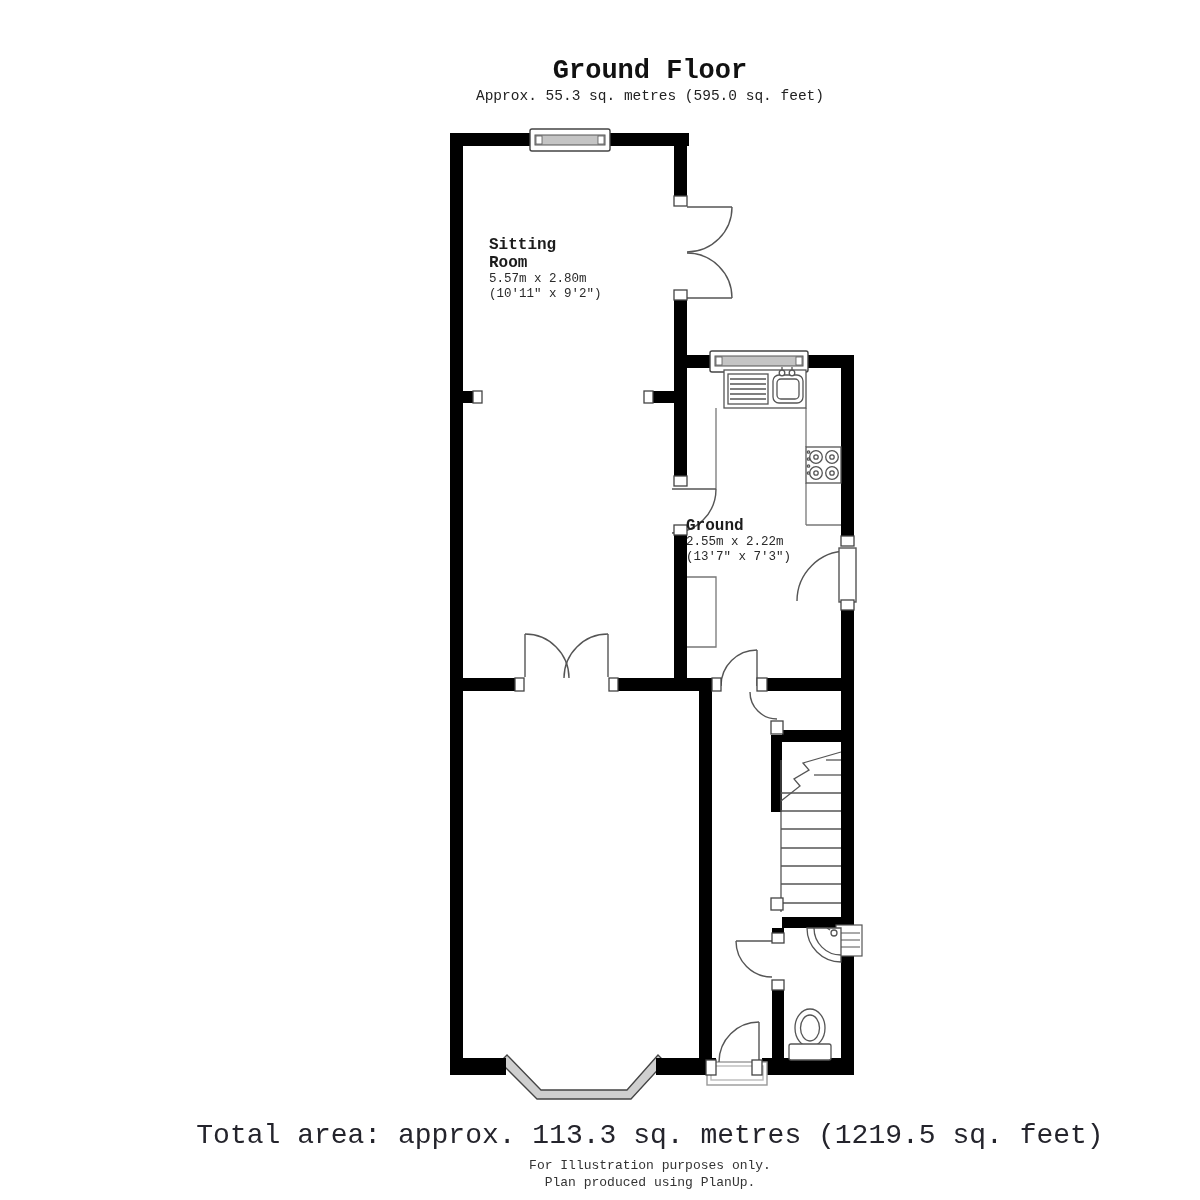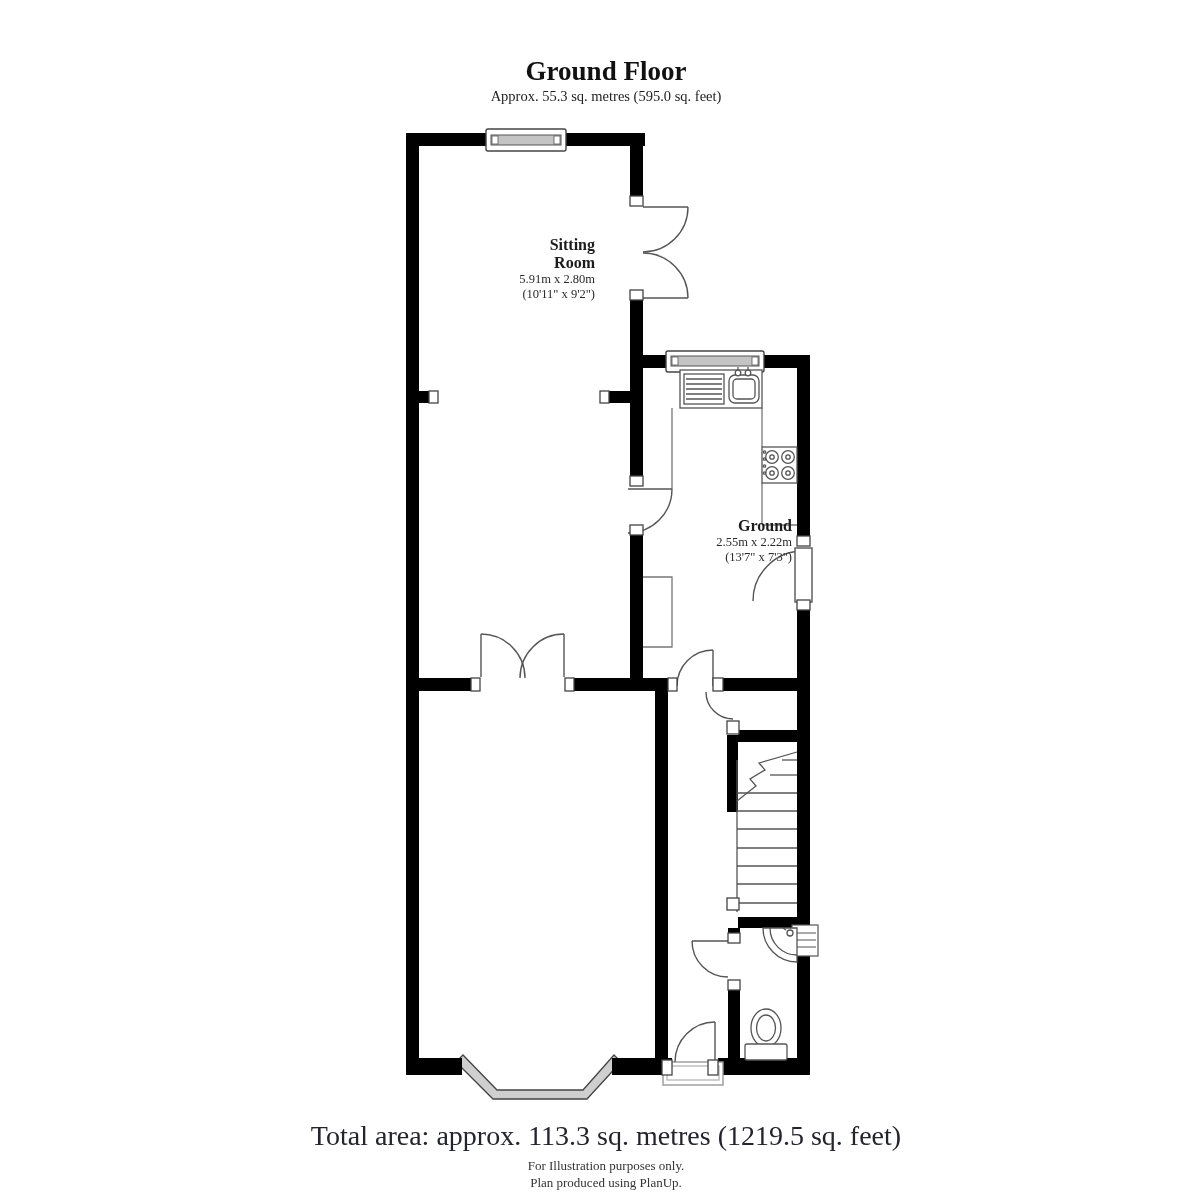--- a/index.html
+++ b/index.html
@@ -1,23 +1,23 @@
 <!DOCTYPE html>
 <html><head>
 <meta charset="utf-8">
 <style>
   html,body{margin:0;padding:0;background:#fff;}
   .page{position:relative;width:1090px;height:1200px;background:#fff;overflow:hidden;
-        font-family:Liberation Serif, serif;}
+        font-family:Liberation Mono, monospace;margin-left:44px;}
   .plan-svg{position:absolute;left:0;top:0;width:1200px;height:1200px;}
   .title{position:absolute;left:0;top:56px;width:1212px;text-align:center;
          font-size:27px;font-weight:bold;color:#111;}
   .subtitle{position:absolute;left:0;top:88px;width:1212px;text-align:center;
             font-size:14.5px;color:#222;}
-  .room-label{position:absolute;width:150px;text-align:right;color:#1c1c1c;}
+  .room-label{position:absolute;width:150px;text-align:left;color:#1c1c1c;}
   .room-name{font-size:16px;font-weight:bold;line-height:1.13;white-space:pre-line;}
   .room-dims{font-size:12.5px;line-height:1.22;color:#2a2a2a;}
   .total-area{position:absolute;left:0;top:1120px;width:1212px;text-align:center;
               font-size:28px;color:#24242c;}
   .disclaimer1{position:absolute;left:0;top:1158px;width:1212px;text-align:center;
                font-size:13px;color:#333;}
   .disclaimer2{position:absolute;left:0;top:1175px;width:1212px;text-align:center;
                font-size:13px;color:#333;}
 </style>
 </head>
@@ -208,21 +208,21 @@
       <rect x="728" y="933" width="12" height="10"></rect>
       <rect x="728" y="980" width="12" height="10"></rect>
       <rect x="662" y="1060" width="10" height="15"></rect>
       <rect x="708" y="1060" width="10" height="15"></rect>
     </g>
   </svg>
 
   <div class="room-label" style="left:445px;top:236px">
     <div class="room-name">Sitting
 Room</div>
-    <div class="room-dims">5.91m x 2.80m</div>
+    <div class="room-dims">5.57m x 2.80m</div>
     <div class="room-dims">(10'11" x 9'2")</div>
   </div>
 
 
   <div class="room-label" style="left:642px;top:517px">
     <div class="room-name">Ground</div>
     <div class="room-dims">2.55m x 2.22m</div>
     <div class="room-dims">(13'7" x 7'3")</div>
   </div>
 

